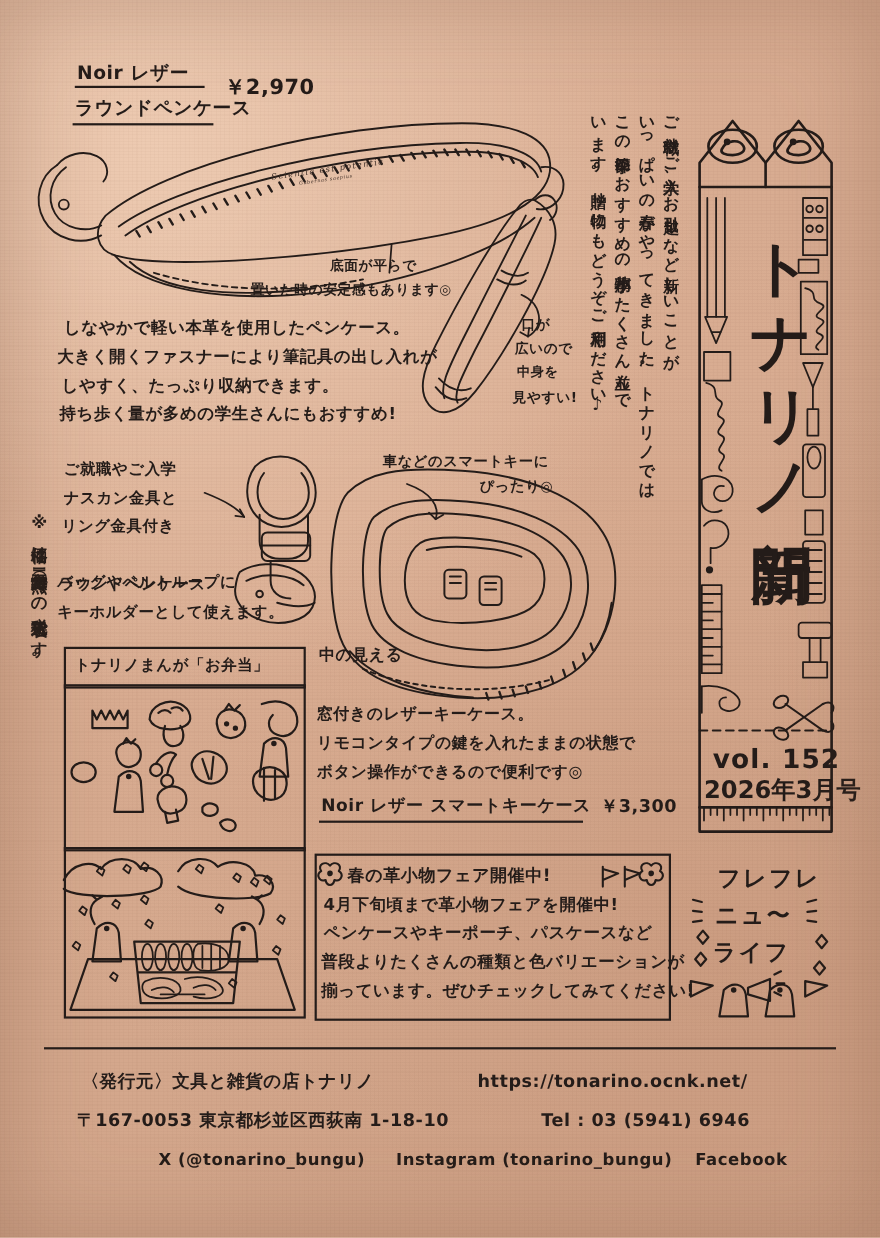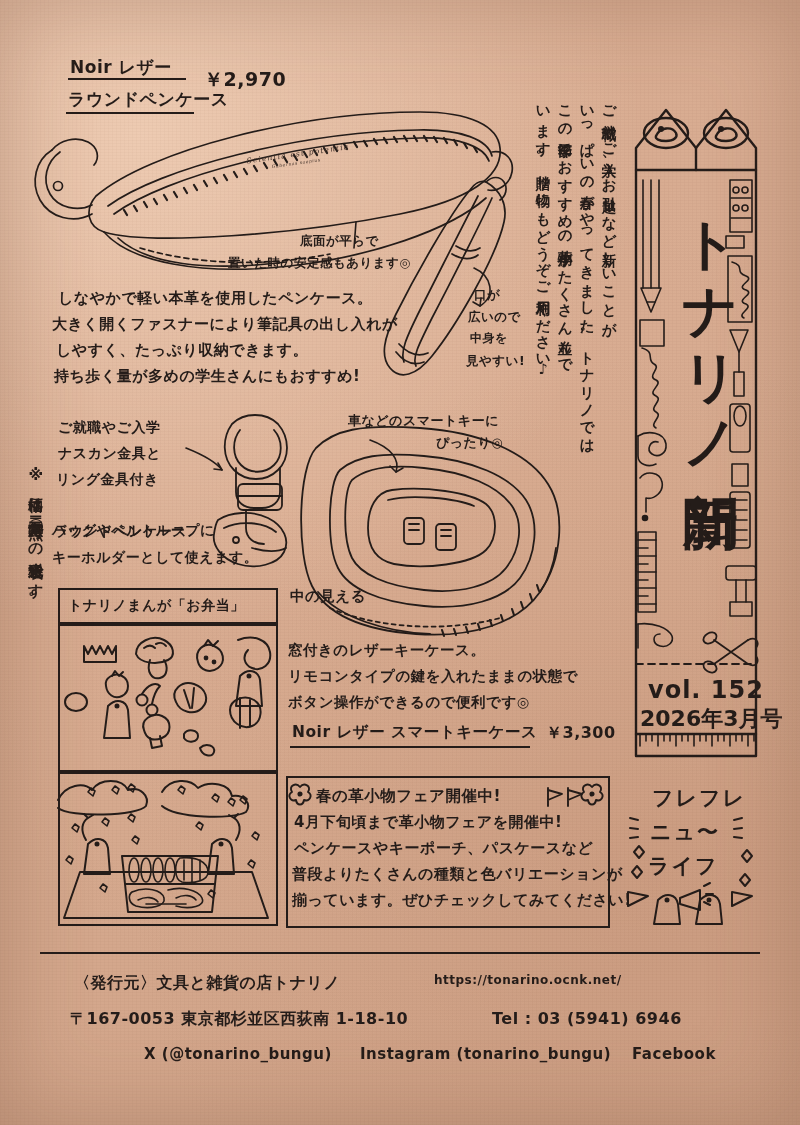--- a/index.html
+++ b/index.html
@@ -417,20 +417,20 @@
     <path d="M700 900 C708 892 718 894 720 904 L722 924 L696 924 Z"></path>
     <circle cx="709" cy="900" r="1.5" fill="#241c19"></circle>
     <path d="M680 898 L700 890 L700 910 L680 904 Z"></path>
     <path d="M704 886 l6 -3 M706 894 l7 0 M704 902 l6 3"></path>
   </g>
 </svg>
 </div>
 
 <div style="position:absolute;left:40px;top:952px;width:720px;border-bottom:2px solid #241c19;"></div>
 <div class="t hand ink" style="left:74px;top:972px;font-size:16px;">〈発行元〉文具と雑貨の店トナリノ</div>
-<div class="t hand ink" style="left:434px;top:972px;font-size:12px;">https://tonarino.ocnk.net/</div>
+<div class="t hand ink" style="left:434px;top:972px;font-size:16px;">https://tonarino.ocnk.net/</div>
 <div class="t hand ink" style="left:70px;top:1008px;font-size:16px;">〒167-0053 東京都杉並区西荻南 1-18-10</div>
 <div class="t hand ink" style="left:492px;top:1008px;font-size:16px;">Tel : 03 (5941) 6946</div>
 <div class="t hand ink" style="left:144px;top:1044px;font-size:15px;">X (@tonarino_bungu)</div>
 <div class="t hand ink" style="left:360px;top:1044px;font-size:15px;">Instagram (tonarino_bungu)</div>
 <div class="t hand ink" style="left:632px;top:1044px;font-size:15px;">Facebook</div>
 
 <div id="vign"></div>
 
 </body></html>

